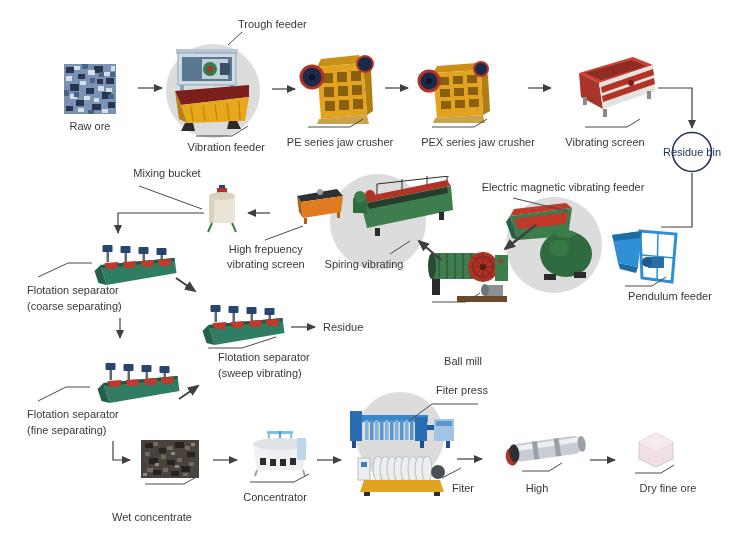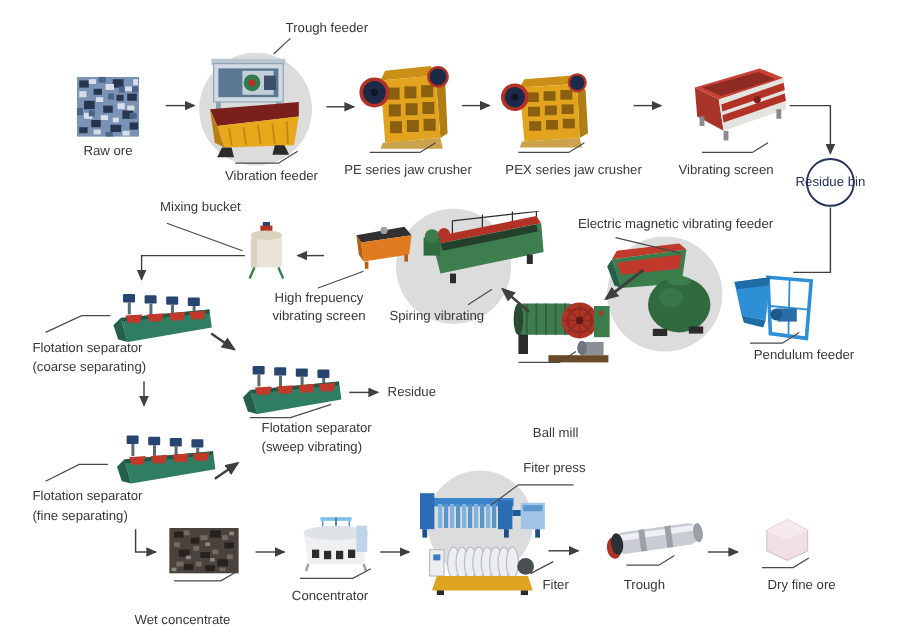--- a/index.html
+++ b/index.html
@@ -549,14 +549,14 @@
 </div>
 <div class="lbl la" style="left:323px;top:320px;">Residue</div>
 <div class="lbl la" style="left:27px;top:406px;line-height:16px;">
   <div>Flotation separator</div>
   <div>(fine separating)</div>
 </div>
 <div class="lbl" style="left:100px;top:492px;width:104px;margin-top:18px;">Wet concentrate</div>
 <div class="lbl" style="left:223px;top:490px;width:104px;">Concentrator</div>
 <div class="lbl la" style="left:436px;top:383px;">Fiter press</div>
 <div class="lbl la" style="left:452px;top:481px;">Fiter</div>
-<div class="lbl" style="left:505px;top:481px;width:64px;">Trough</div>
+<div class="lbl" style="left:505px;top:481px;width:64px;">High</div>
 <div class="lbl" style="left:621px;top:481px;width:94px;">Dry fine ore</div>
 
 </body></html>

